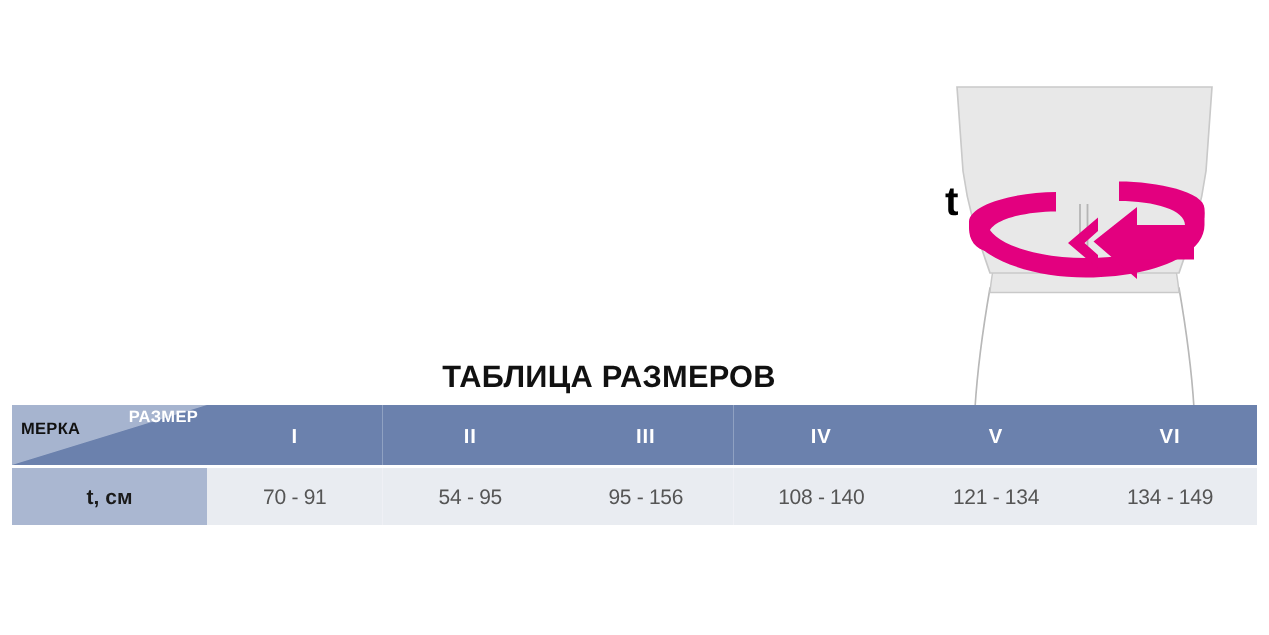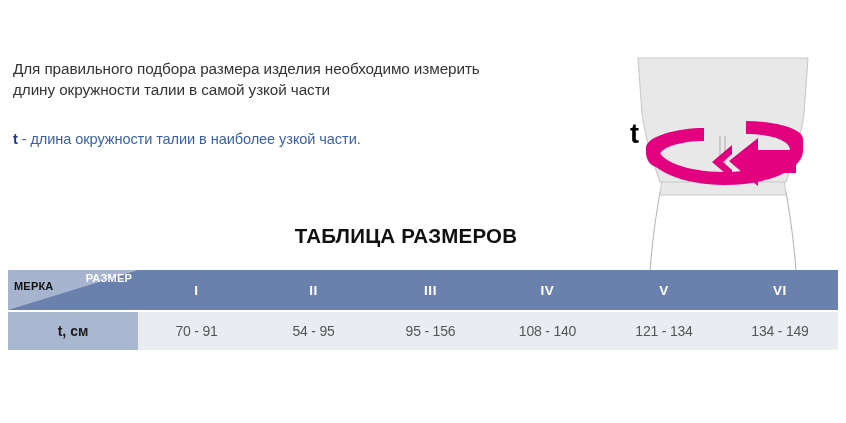--- a/index.html
+++ b/index.html
@@ -51,21 +51,21 @@
     top: 40px;
     width: 246px;
     height: 235px;
   }
   #illustration svg { display: block; }
 
   
   #table-title {
     position: absolute;
     left: 0;
-    top: 224px;
+    top: 240px;
     width: 812px;
     text-align: center;
     font-size: 20.5px;
     font-weight: bold;
     color: #111111;
     letter-spacing: 0.2px;
   }
 
   
   #size-table {
@@ -153,24 +153,20 @@
     text-align: center;
     vertical-align: middle;
     height: 38px;
     letter-spacing: -0.2px;
   }
 </style>
 </head>
 <body>
 
 <div id="instructions">
-  <p class="para p1">Для правильного подбора размера изделия необходимо измерить длину окружности талии в самой узкой части</p>
-  <p id="waist-definition">
-    <span class="tsym">t</span><span> - длина окружности талии в наиболее узкой части.</span>
-  </p>
 </div>
 
 <div id="illustration">
   <svg width="246" height="235" viewBox="0 0 246 235" xmlns="http://www.w3.org/2000/svg">
 
     <path d="M 60,152 C 56,175 52,200 50,232 L 196,232 C 194,200 190,175 186,152 Z" fill="#ffffff" stroke="#b8b8b8" stroke-width="1.1"></path>
 
     <path d="M 62,140 L 184,140 C 185,146 185.6,150 186,155 L 60,155 C 60.4,150 61,146 62,140 Z" fill="#e8e8e8" stroke="#c9c9c9" stroke-width="1"></path>
 
     <path d="M 38,18 L 208,18 L 204,74 C 200,104 192,124 186,142 L 60,142 C 54,124 46,104 42,74 Z" fill="#e8e8e8" stroke="#c9c9c9" stroke-width="1.1"></path>

